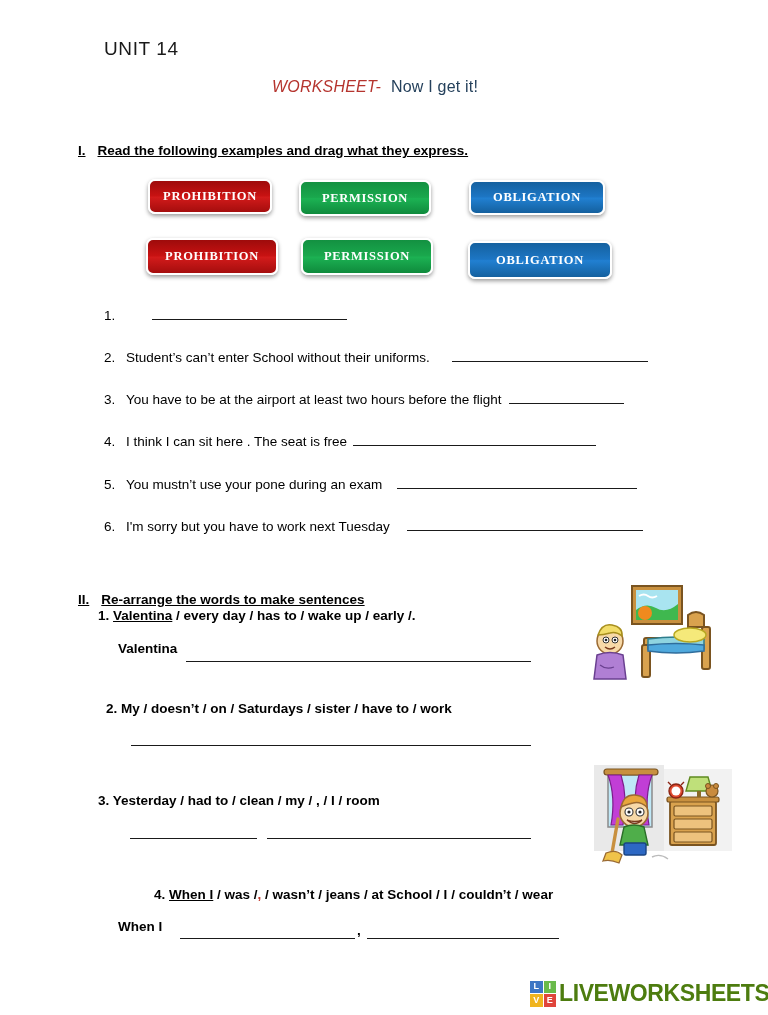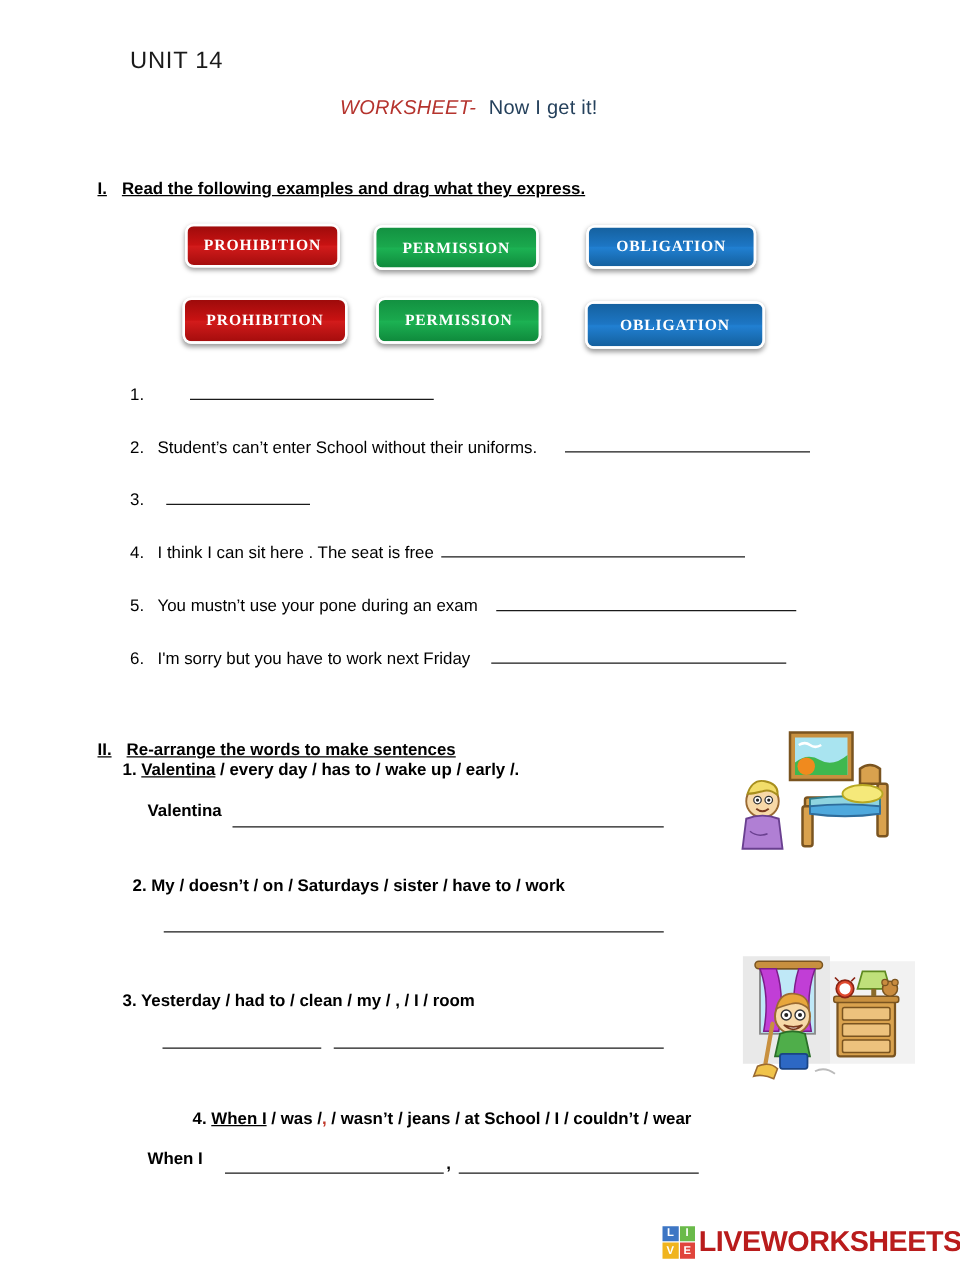--- a/index.html
+++ b/index.html
@@ -213,21 +213,21 @@
     font-family: "Liberation Sans", sans-serif;
     line-height: 1;
   }
   .logo-l { background: #3d76c4; }
   .logo-i { background: #6aba4a; }
   .logo-v { background: #f0b41e; }
   .logo-e { background: #e0453c; }
   .logo-word {
     font-size: 23px;
     font-weight: bold;
-    color: #b91c1c;
+    color: #4d7c0f;
     letter-spacing: -0.4px;
     font-family: "Liberation Sans", sans-serif;
   }
 </style>
 </head>
 <body>
 
 <div class="page">
 
   <div class="unit-title">UNIT 14</div>
@@ -254,38 +254,39 @@
   </div>
 
   <div class="q-row" id="q2">
     <span class="q-num">2.</span>
     <span class="q-text">Student’s can’t  enter School without their uniforms.</span>
     <span class="blank-line"></span>
   </div>
 
   <div class="q-row" id="q3">
     <span class="q-num">3.</span>
+    <span class="q-text">You have to be at the airport at least two hours before the flight</span>
     <span class="blank-line"></span>
   </div>
 
   <div class="q-row" id="q4">
     <span class="q-num">4.</span>
     <span class="q-text">I think I can sit here . The seat is free</span>
     <span class="blank-line"></span>
   </div>
 
   <div class="q-row" id="q5">
     <span class="q-num">5.</span>
     <span class="q-text">You mustn’t use your pone during an exam</span>
     <span class="blank-line"></span>
   </div>
 
   <div class="q-row" id="q6">
     <span class="q-num">6.</span>
-    <span class="q-text">I'm sorry but you  have to work next Friday</span>
+    <span class="q-text">I'm sorry but you  have to work next Tuesday</span>
     <span class="blank-line"></span>
   </div>
 
   <div class="section-heading" id="sec2-heading">
     <span class="numeral">II.</span><span class="text">Re-arrange the words  to make sentences</span>
   </div>
 
   <div class="r-item" id="r1-words">
     <span>1.</span>
     <span class="u">Valentina</span><span> / every day / has to / wake up / early /.</span>

